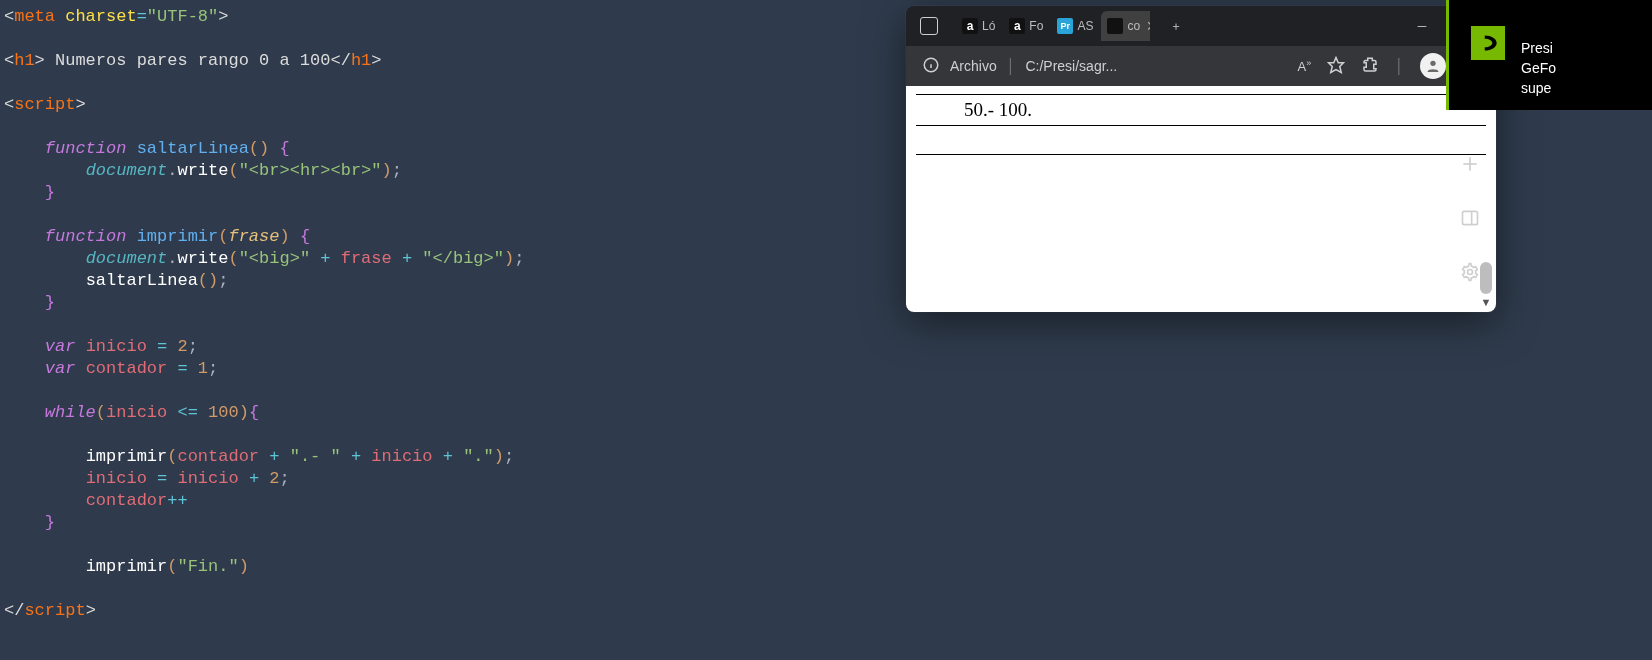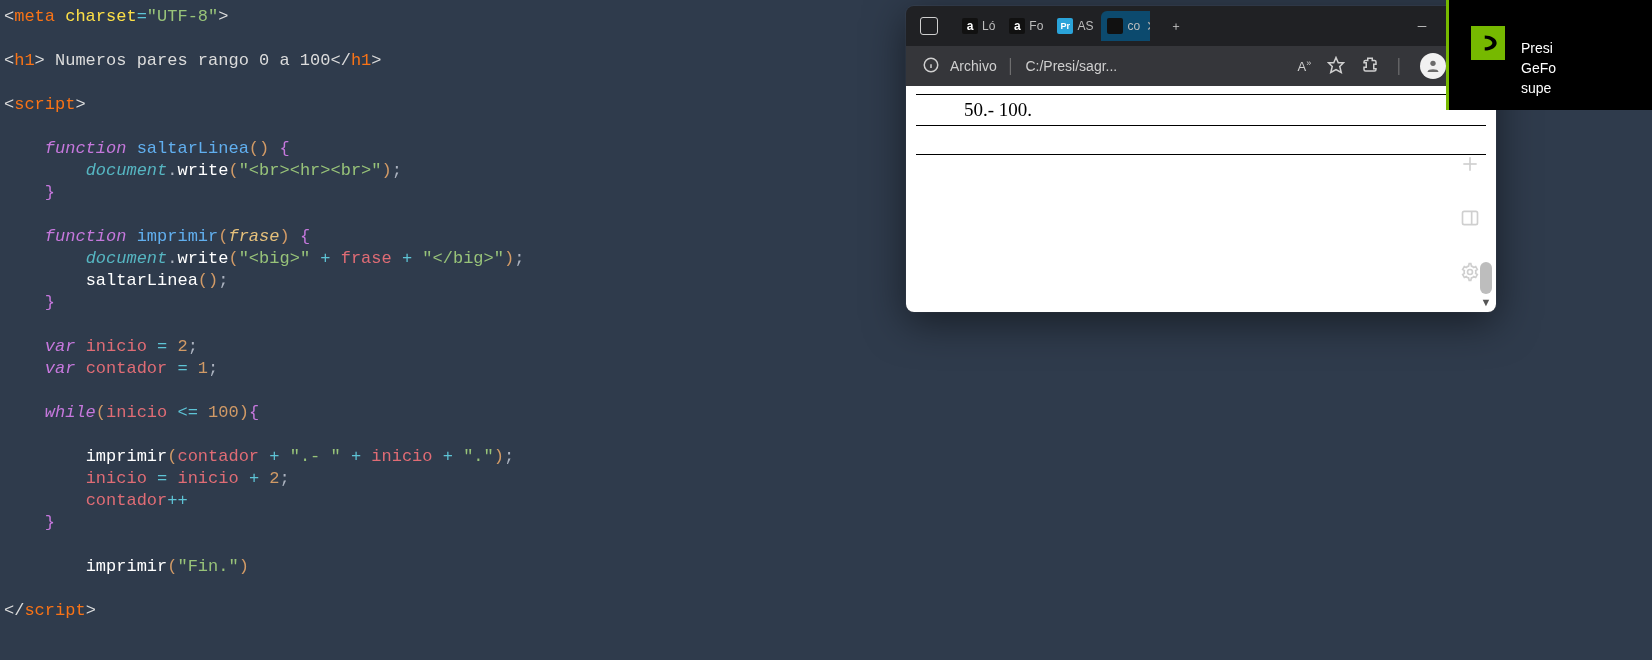--- a/index.html
+++ b/index.html
@@ -69,21 +69,21 @@
     display: flex;
     align-items: center;
     height: 30px;
     padding: 0 6px;
     font-size: 12px;
     color: #bdbdbd;
     gap: 4px;
     border-radius: 6px 6px 0 0;
     cursor: default;
   }
-  .tab.active { background: #0c4a6e; justify-content: center; }
+  .tab.active { background: #404040; justify-content: center; }
   .tab .ico { width:16px; height:16px; display:inline-flex; align-items:center; justify-content:center; font-size:12px;}
   .tab .x { font-size: 14px; color: #aaa; margin-left:2px;}
   .winbtn {
     width: 44px; height: 30px;
     display:flex; align-items:center; justify-content:center;
     color:#cfcfcf; font-size:12px;
   }
   .addrbar {
     display:flex;
     align-items:center;

